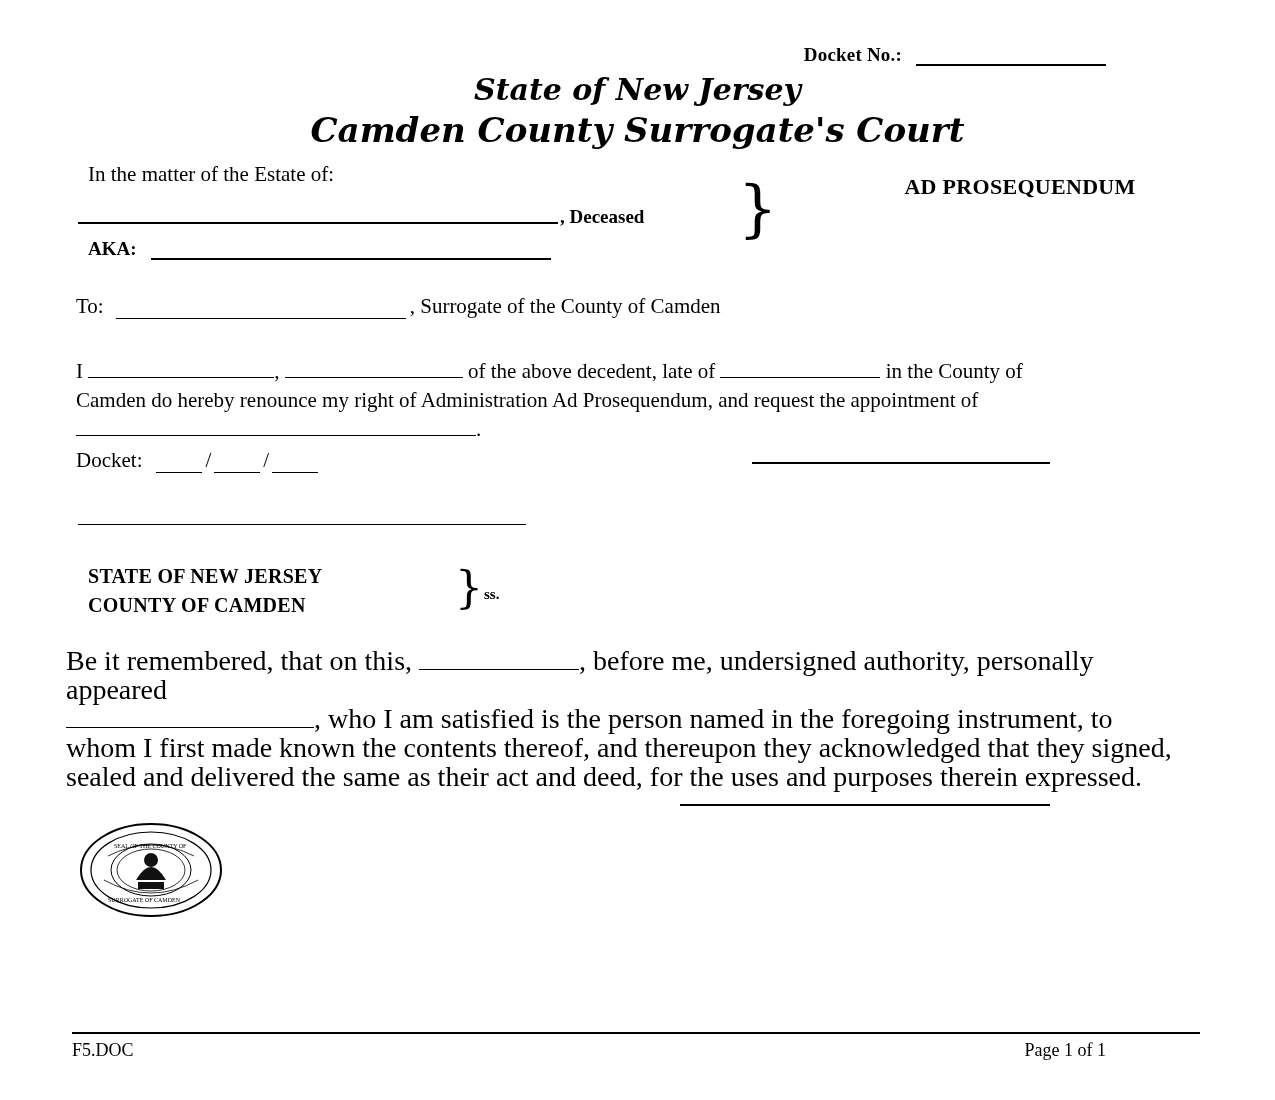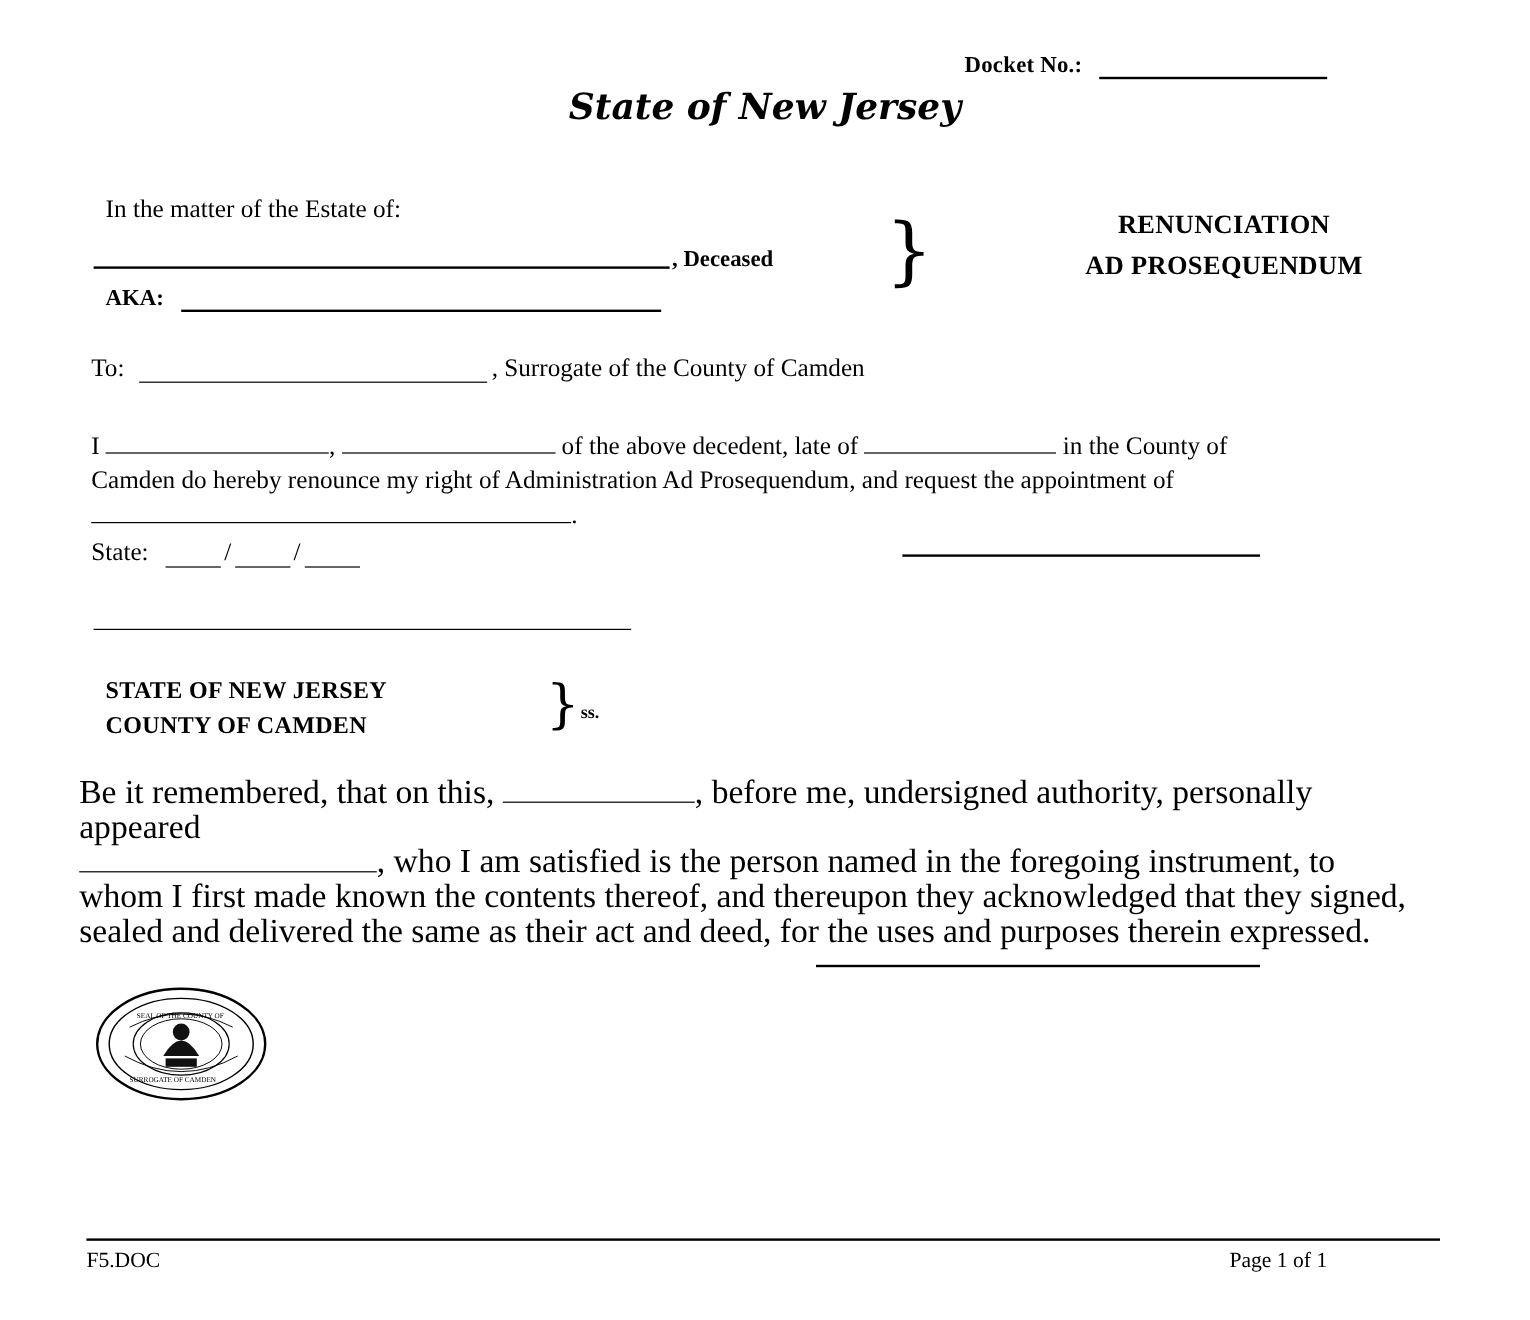--- a/index.html
+++ b/index.html
@@ -272,36 +272,36 @@
 <body>
 
 <div class="page">
 
   <div class="docket-row">
     <span class="docket-label">Docket No.:</span>
     <span class="docket-blank"></span>
   </div>
 
   <div class="head-line1">State of New Jersey</div>
+  <div class="head-line2">Camden County Surrogate's Court</div>
 
   <div class="estate-intro">In the matter of the Estate of:</div>
 
   <div class="estate-line">
     <span class="blank-long"></span>
     <span class="deceased-label">, Deceased</span>
   </div>
 
   <div class="aka-line">
     <span>AKA:</span>
     <span class="aka-blank"></span>
   </div>
 
   <div class="brace">}</div>
   <div class="title-right">
-    <div>RENUNCIATION</div>
     <div>AD PROSEQUENDUM</div>
   </div>
 
   <div class="to-line">
     <span>To:</span>
     <span class="to-blank"></span>
     <span style="margin-left:4px;">, Surrogate of the County of Camden</span>
   </div>
 
   <div class="para-body">
@@ -309,21 +309,21 @@
     <span class="ib ib-a"></span><span>,</span>
     <span class="ib ib-b"></span>
     <span>of the above decedent, late of</span>
     <span class="ib ib-c"></span>
     <span>in the County of</span><br>
     <span>Camden do hereby renounce my right of Administration Ad Prosequendum, and request the appointment of</span><br>
     <span class="ib ib-d"></span><span>.</span>
   </div>
 
   <div class="dated-row">
-    <span>State:</span>
+    <span>Docket:</span>
     <span style="display:inline-block;width:14px;"></span>
     <span class="date-slot"></span>
     <span class="slash">/</span>
     <span class="date-slot"></span>
     <span class="slash">/</span>
     <span class="date-slot"></span>
   </div>
 
   <div class="sig-right-1"></div>
   <div class="sig-left-1"></div>

